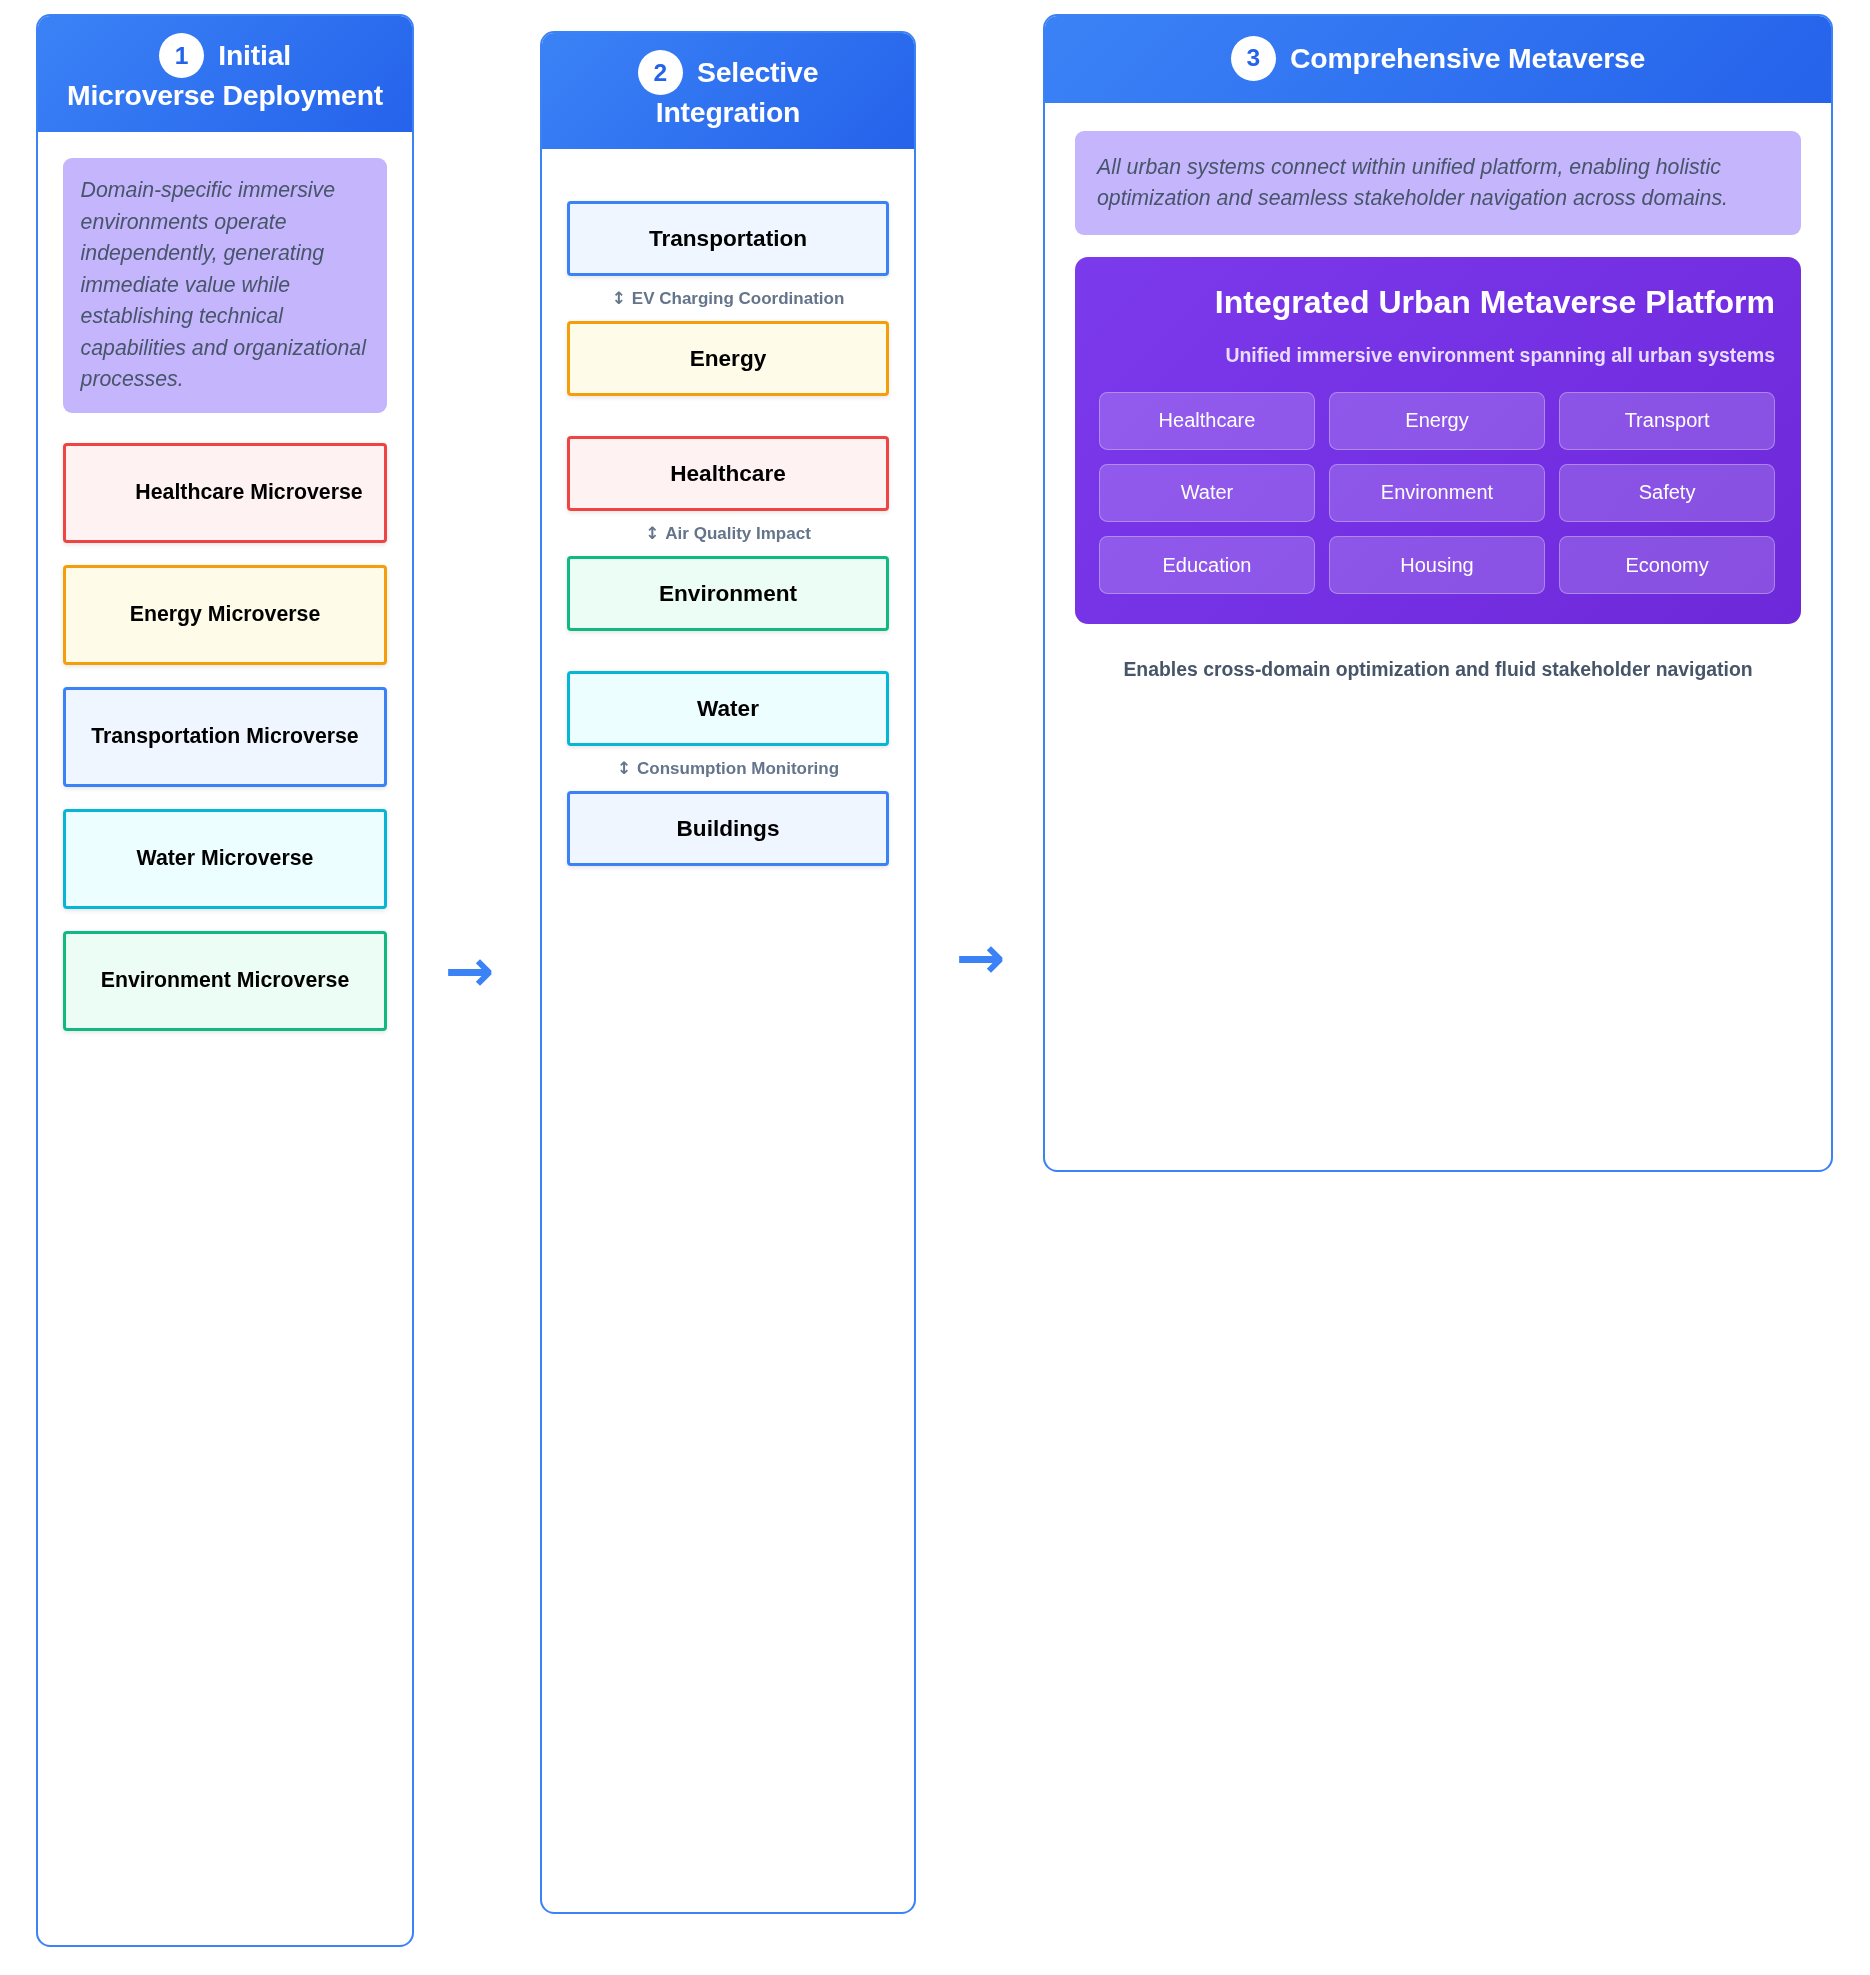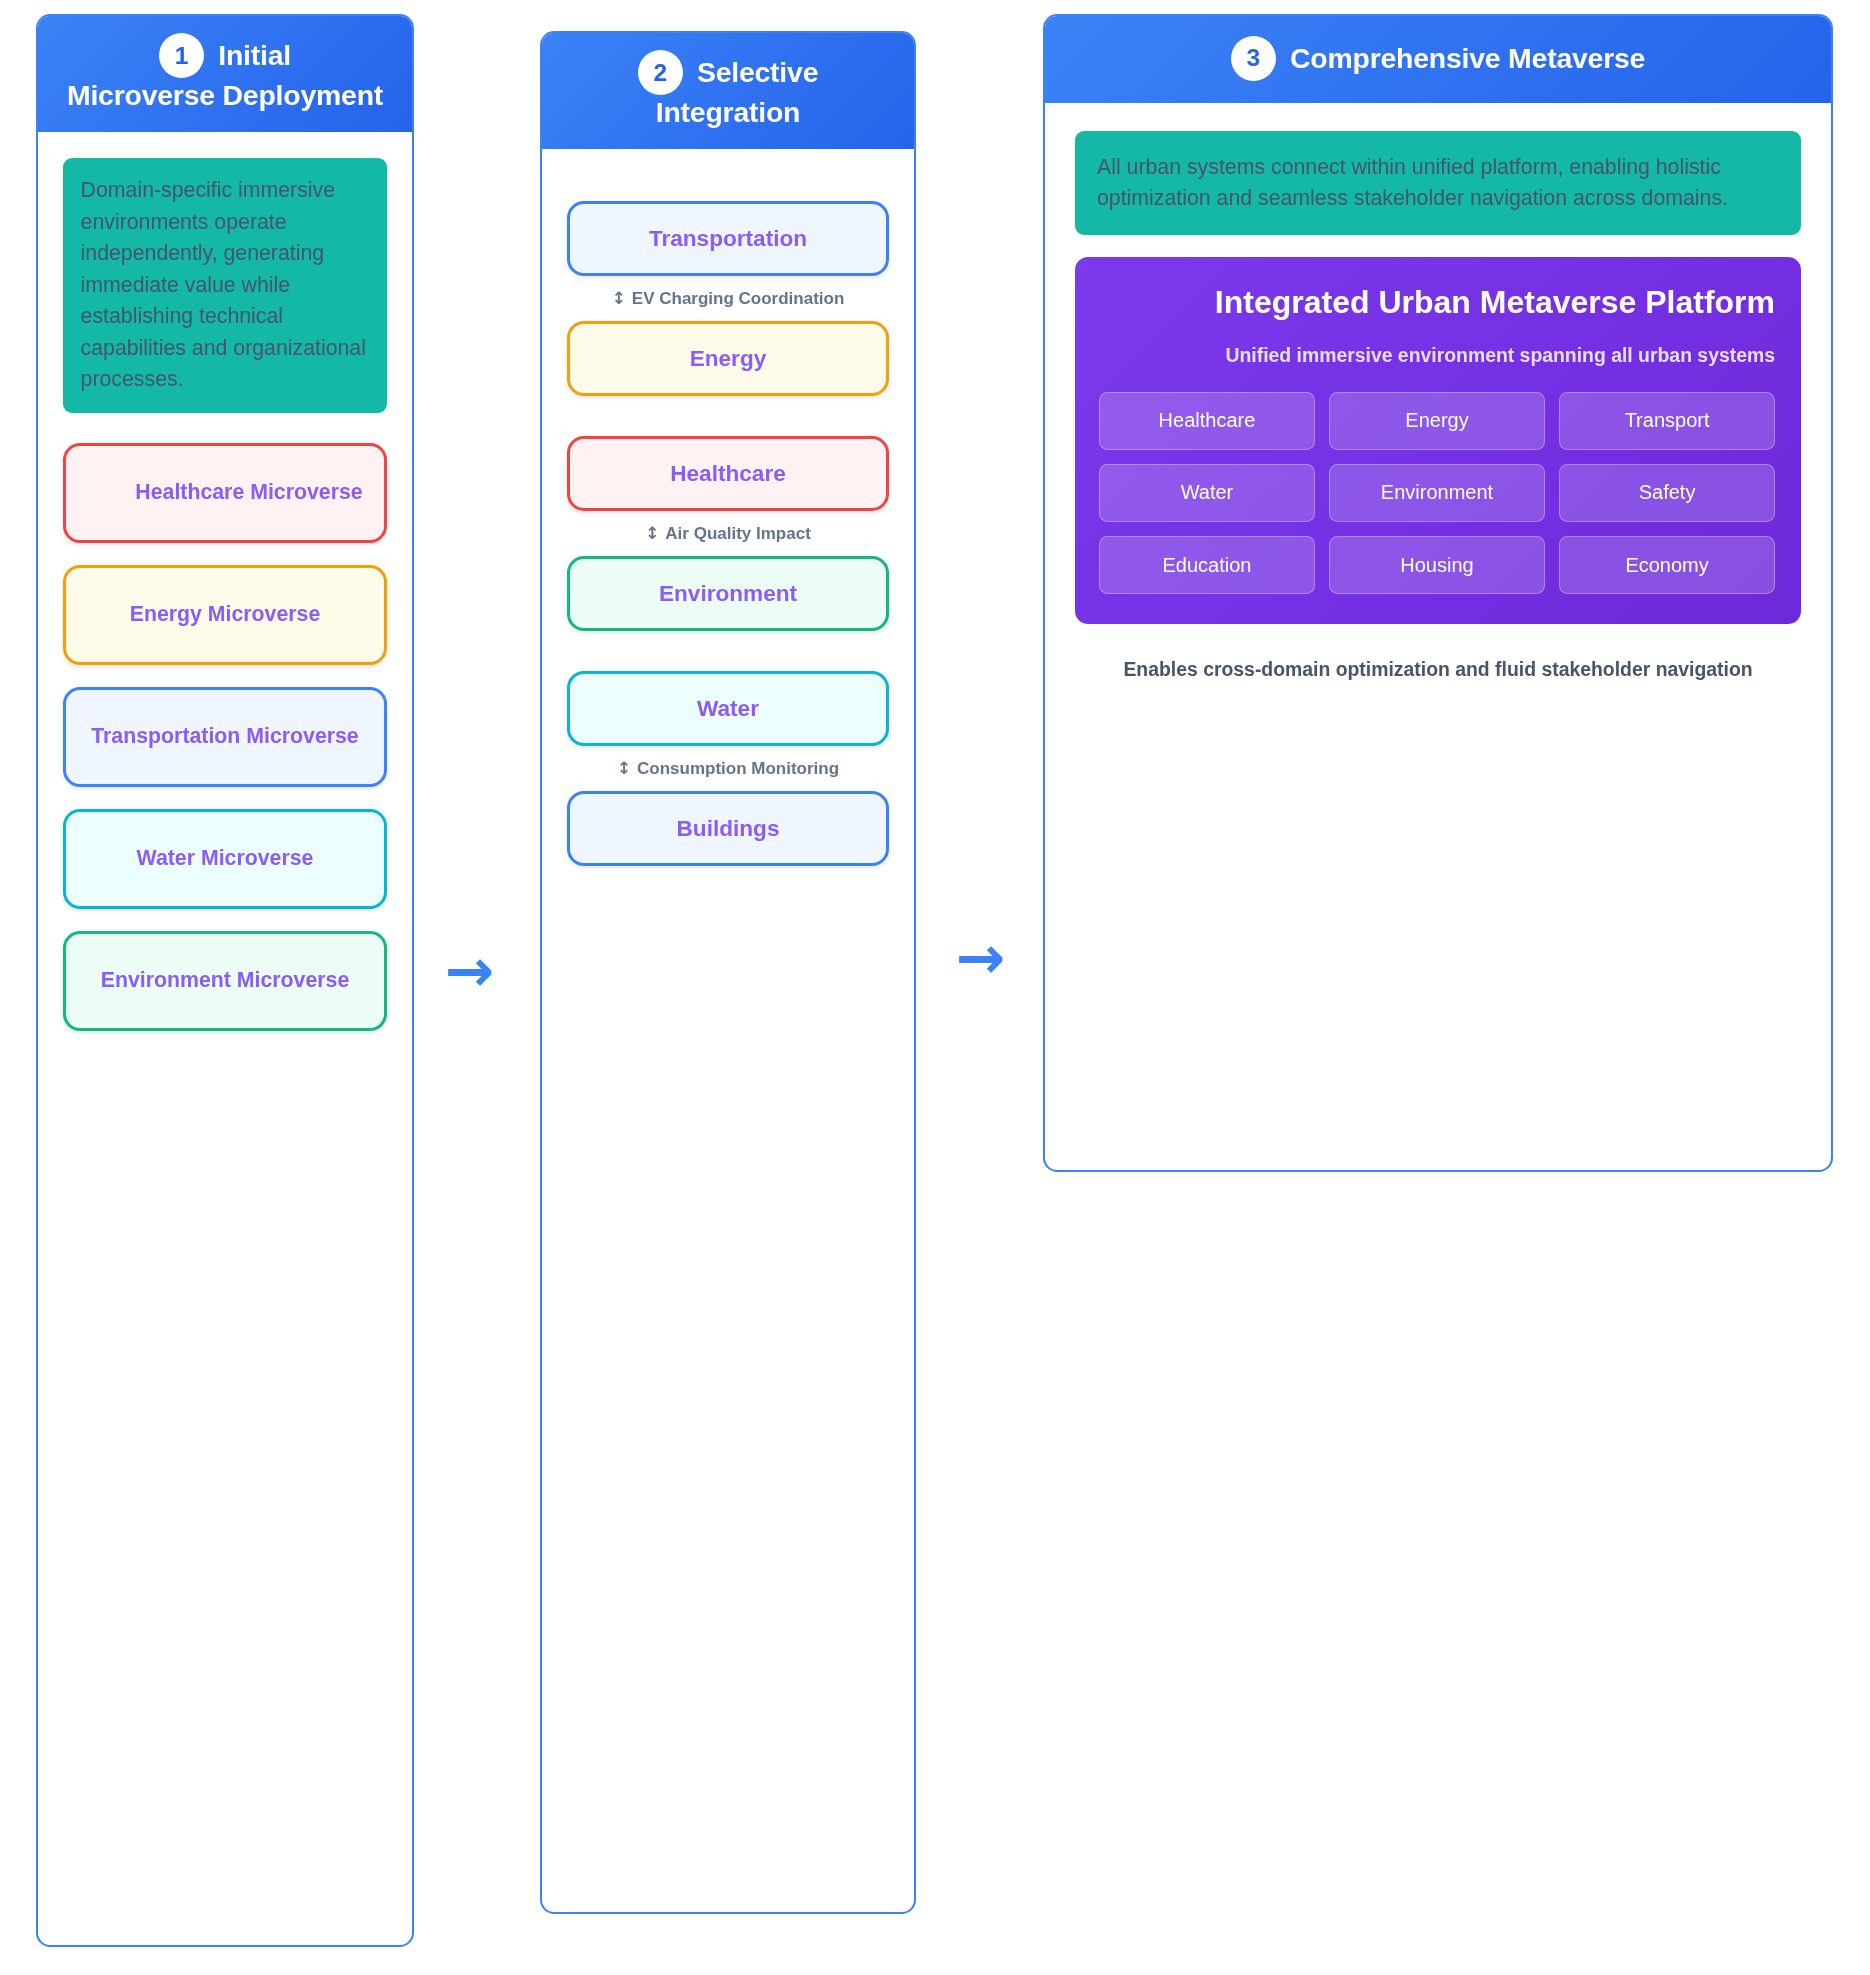--- a/index.html
+++ b/index.html
@@ -62,35 +62,36 @@
   .stage-title-wide { flex: 0 0 auto; }
 
   .stage-body {
     padding: 26px 24.6px 26px 24.6px;
     display: flex;
     flex-direction: column;
     flex: 1 1 auto;
   }
 
   .desc-box {
-    background: #14b8a6;
+    background: #c4b5fd;
     border-radius: 9px;
     padding: 17px 18px;
     color: #475569;
     font-size: 21.3px;
     line-height: 1.48;
+    font-style: italic;
   }
 
   
   .node {
-    border-radius: 17px;
+    border-radius: 4px;
     border: 3.2px solid #888;
     text-align: center;
     font-weight: bold;
-    color: #8b5cf6;
+    color: #000000;
     display: flex;
     align-items: center;
     justify-content: center;
     box-shadow: 0 1.9px 4.5px rgba(0,0,0,0.10);
     line-height: 1.2;
   }
 
   
   .stage1-list {
     margin-top: 30px;

